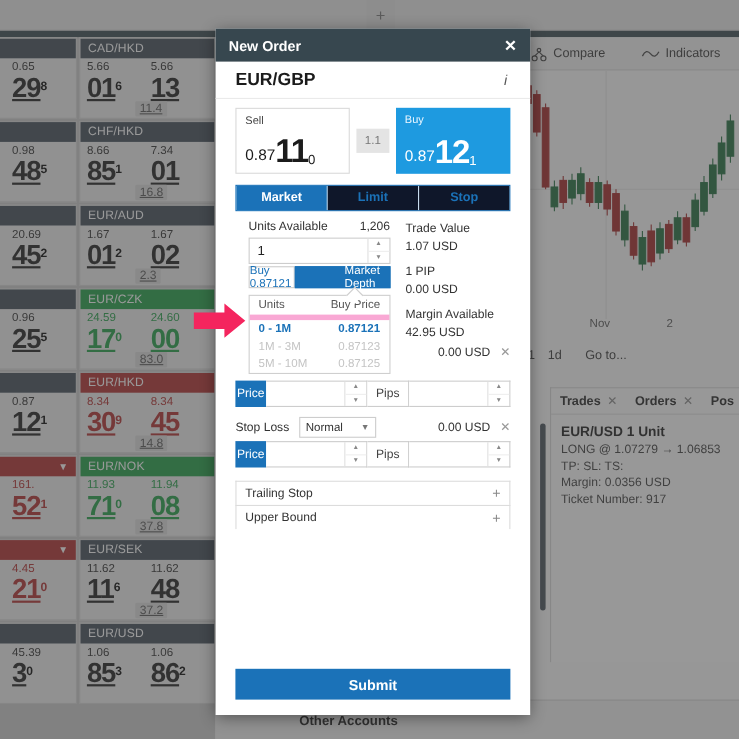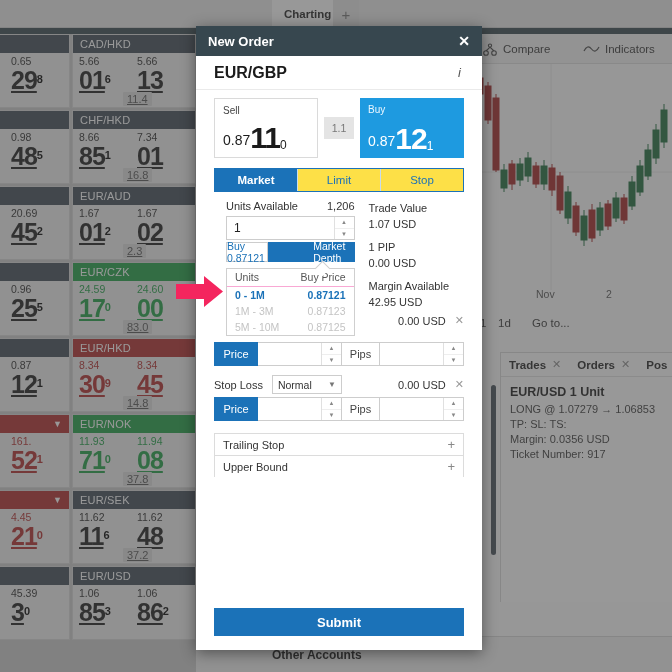--- a/index.html
+++ b/index.html
@@ -90,21 +90,21 @@
   .pbox-val { position: absolute; left: 8px; bottom: 4px; display: flex; align-items: flex-end; color: #1b1b1b; }
   .buybox .pbox-val { color: #ffffff; }
   .pv-pre { font-size: 14px; line-height: 26px; }
   .pv-big { font-size: 30px; font-weight: bold; line-height: 30px; letter-spacing: -1px; }
   .pv-sup { font-size: 12px; line-height: 16px; }
   .spread-mid { width: 30px; height: 22px; background: #e4e4e4; color: #777; font-size: 10.5px;
                 display: flex; align-items: center; justify-content: center; }
 
   .m-tabs { display: flex; height: 24px; margin: 0 18px; border: 1px solid #1b72b8; }
   .m-tab { flex: 1; display: flex; align-items: center; justify-content: center; font-size: 11.5px; color: #1b72b8;
-           border-right: 1px solid #c7dcee; background: #fde047; }
+           border-right: 1px solid #c7dcee; background: #0f172a; font-weight: bold; }
   .m-tab:last-child { border-right: none; }
   .m-tab.active { background: #1b72b8; color: #fff; font-weight: bold; }
 
   .m-body { padding: 8px 18px 0 18px; position: relative; }
   .two-col { display: flex; gap: 14px; }
   .col-l { width: 140px; position: relative; margin-left: 12px; }
   .col-r { width: 104px; }
   .lbl-row { display: flex; justify-content: space-between; font-size: 11px; color: #333; margin-bottom: 4px; }
   .units-input { height: 24px; border: 1px solid #cdcdcd; display: flex; align-items: center; background: #fff; }
   .units-val { flex: 1; padding: 0 7px; font-size: 12px; color: #222; }
@@ -114,32 +114,32 @@
 
   .seg { display: flex; height: 20px; margin-top: 2px; }
   .seg-btn { flex: 1; display: flex; align-items: center; justify-content: center; font-size: 10.5px;
              border: 1px solid #cdcdcd; color: #1b72b8; background: #fff; }
   .seg-btn.on { background: #1b72b8; color: #fff; border-color: #1b72b8; padding-left: 44px; }
 
   .depth { margin-top: 6px; border: 1px solid #cfcfcf; background: #fff; position: relative; }
   .depth::before { content: ""; position: absolute; right: 26px; top: -6px; width: 10px; height: 10px;
                    background: #fff; border-left: 1px solid #cfcfcf; border-top: 1px solid #cfcfcf; transform: rotate(45deg); }
   .d-row { display: flex; justify-content: space-between; padding: 2px 8px; font-size: 10.5px; }
-  .d-head { color: #555; border-bottom: 1px solid #f9a8d4; padding-bottom: 3px; }
+  .d-head { color: #555; border-bottom: 5px solid #f9a8d4; padding-bottom: 3px; }
   .d-row.sel { color: #1b72b8; font-weight: bold; }
   .d-row.dis { color: #c4c4c4; }
 
   .info-line { font-size: 11px; color: #333; line-height: 16px; }
   .info-gap { height: 7px; }
 
   .amt-row { display: flex; align-items: center; justify-content: flex-end; gap: 9px; font-size: 11px; color: #333; margin-top: 4px; }
   .amt-x { color: #999; font-size: 11px; }
 
   .pp-row { display: flex; align-items: center; margin: 0 18px; height: 24px; }
-  .pp-btn { width: 44px; height: 24px; background: #1b72b8; color: #fff; font-size: 11px;
+  .pp-btn { width: 28px; height: 24px; background: #1b72b8; color: #fff; font-size: 11px;
             display: flex; align-items: center; justify-content: center; }
   .pp-in { flex: 1; height: 24px; border: 1px solid #cdcdcd; border-left: none; display: flex; align-items: center; background: #fff; }
   .pp-lbl { width: 38px; height: 24px; border: 1px solid #cdcdcd; border-left: none; font-size: 11px; color: #444;
             display: flex; align-items: center; justify-content: center; background: #fff; }
 
   .sl-row { display: flex; align-items: center; margin: 9px 18px 3px 18px; font-size: 11px; color: #333; gap: 9px; }
   .sl-sel { width: 70px; height: 19px; border: 1px solid #cdcdcd; background: #fff; font-size: 10.5px; color: #333;
             display: flex; align-items: center; justify-content: space-between; padding: 0 5px; }
 
   .acc-row { margin: 0 18px; height: 22px; border: 1px solid #dcdcdc; border-bottom: none;
@@ -153,23 +153,20 @@
   .arrow { position: absolute; left: 176px; top: 275px; z-index: 120; }
 </style>
 </head>
 <body>
 
 <div id="root">
 
   <div class="bg-app">
 
     <div class="top-bar">
-      <div class="top-tab">
-        <span>Charting</span>
-      </div>
       <div class="top-plus">+</div>
     </div>
     <div class="top-dark"></div>
 
     <div class="rates">
 
       <div class="tile col0" style="top:0px">
         <div class="tile-hdr hdr-neutral">
             <span></span>
             <span class="tri"></span>

